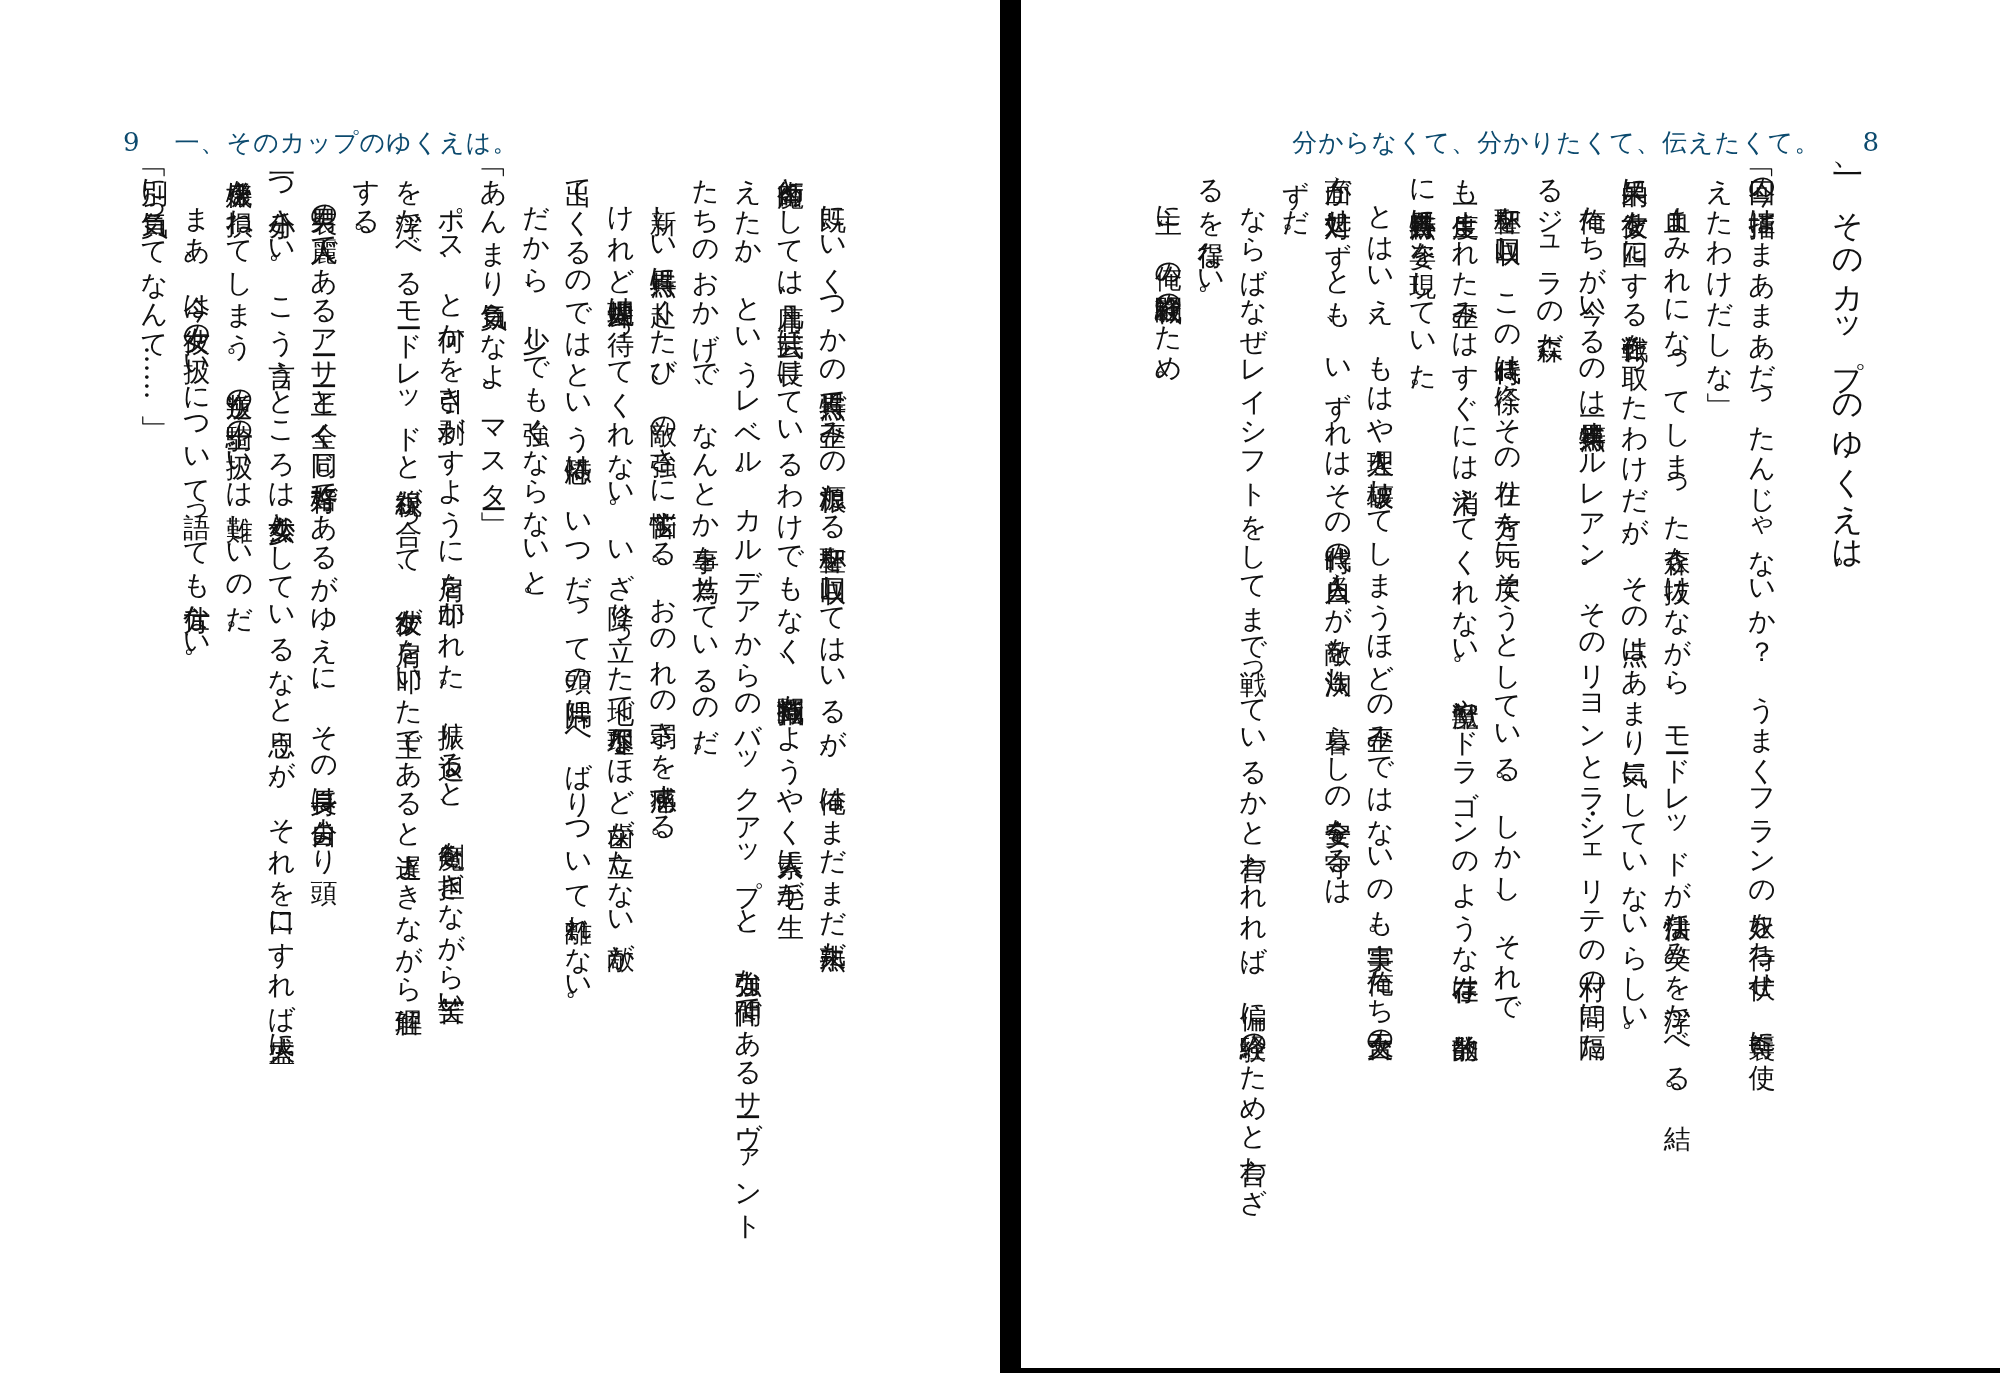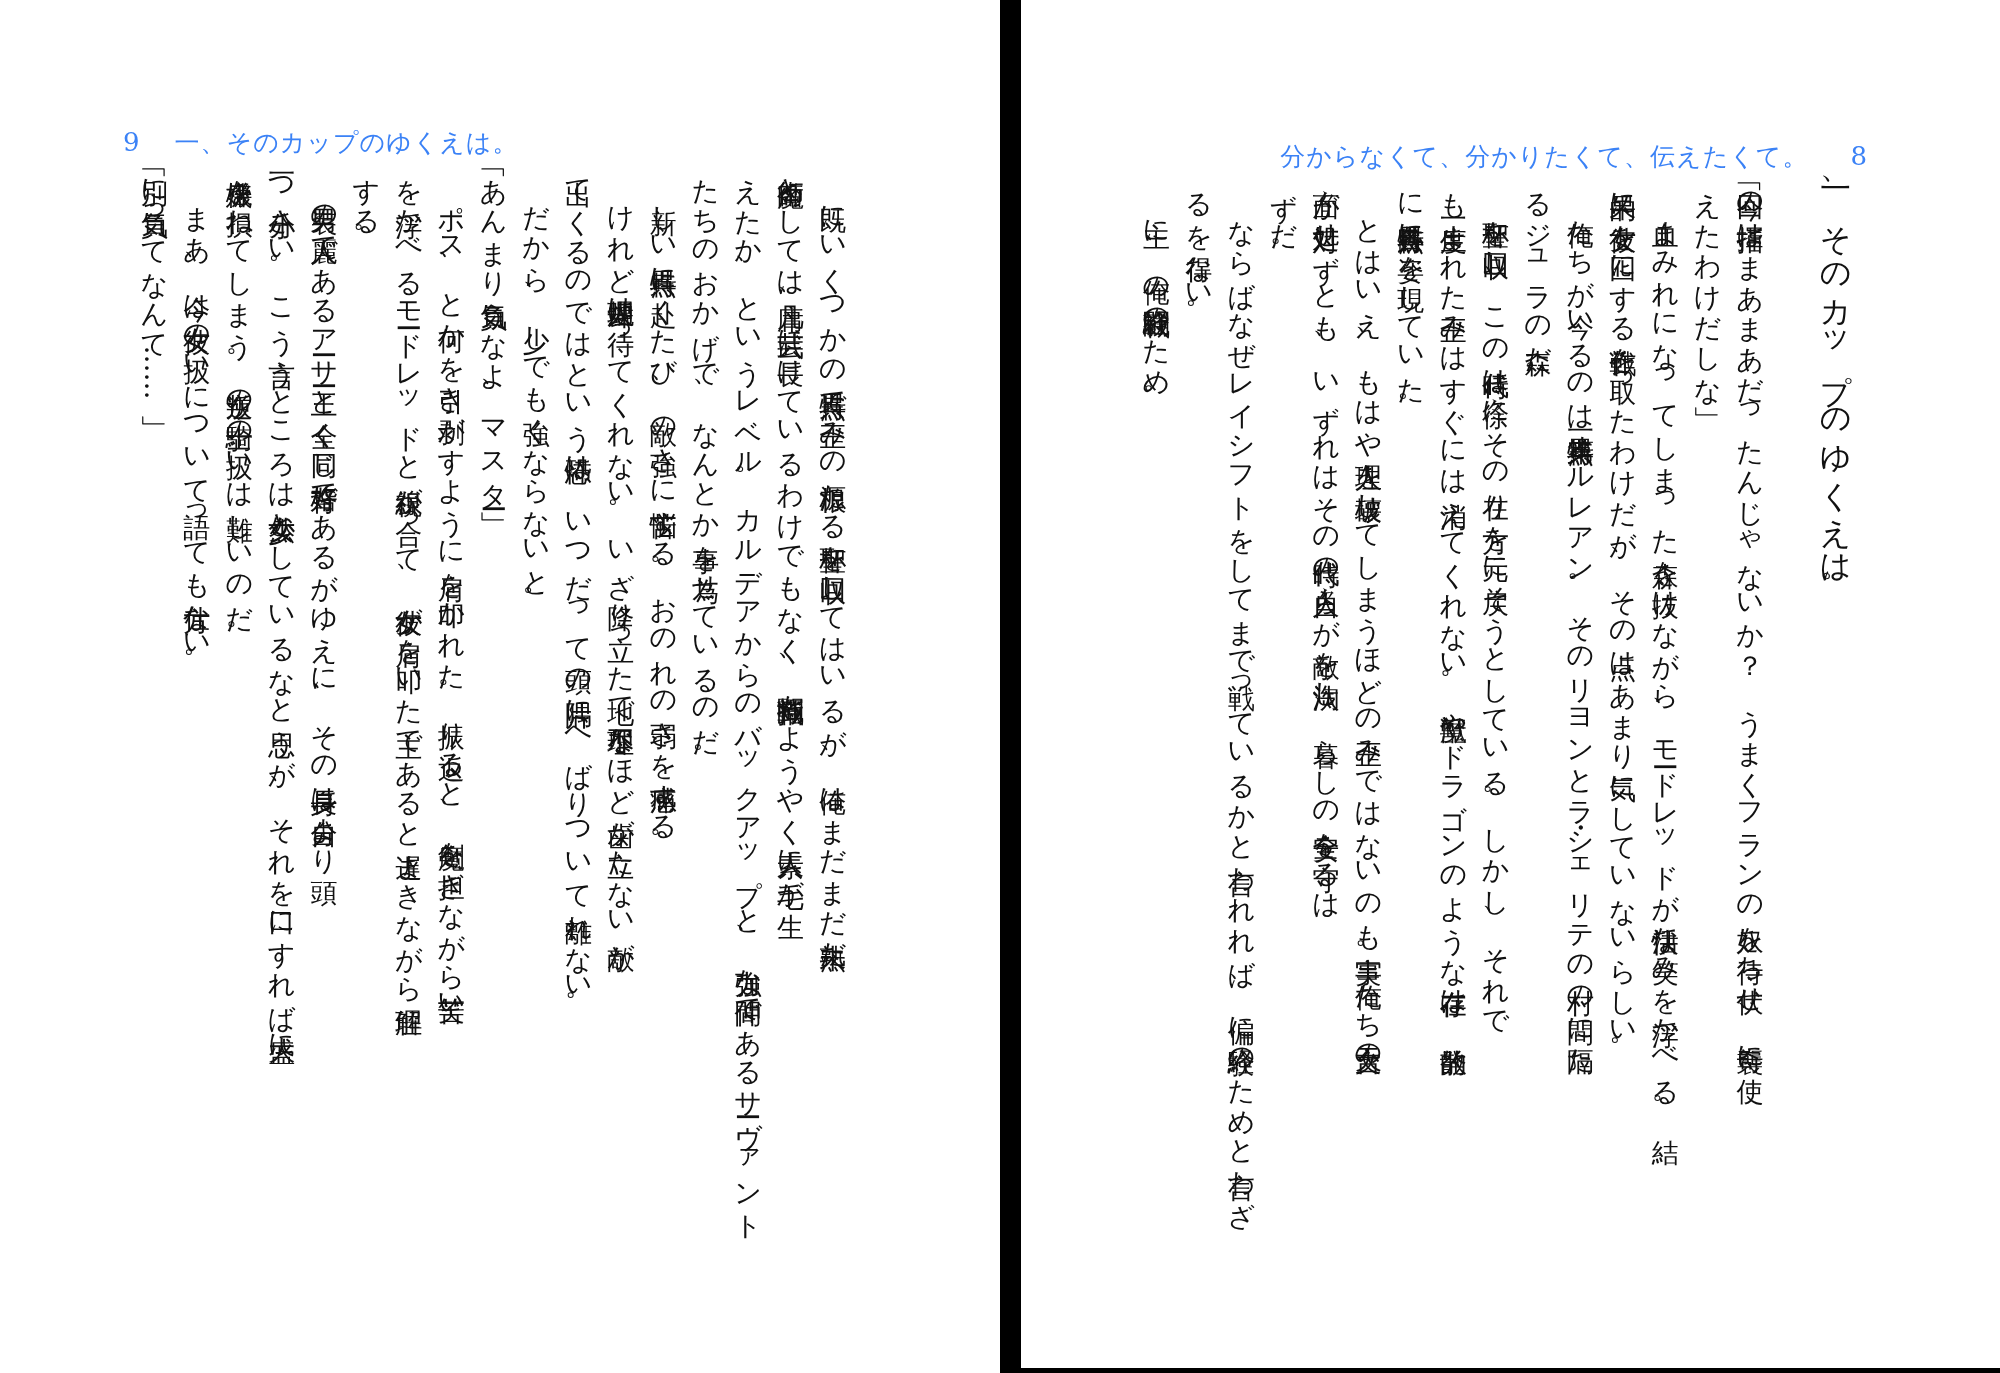--- a/index.html
+++ b/index.html
@@ -3,26 +3,26 @@
 <meta charset="utf-8">
 <style>
   html,body{margin:0;padding:0;}
   body{
     width:2000px;height:1373px;position:relative;overflow:hidden;
     background:#ffffff;color:#111;
     font-family:"DejaVu Serif","Liberation Serif",serif;
   }
   .page{position:absolute;top:0;bottom:0;background:#ffffff;}
   #page-left{left:0;width:1000px;}
-  #page-right{left:1021px;right:12px;margin-top:14px;}
+  #page-right{left:1021px;right:0;}
   .spine{position:absolute;top:0;bottom:0;left:1000px;width:21px;background:#000;}
   .edge-line{position:absolute;left:1021px;right:0;bottom:0;height:5px;background:#000;}
   .running-head{
     position:absolute;top:126px;font-size:25px;letter-spacing:1px;
-    white-space:nowrap;color:#3b82f6;
+    white-space:nowrap;color:#0c4a6e;
   }
   #head-left{left:123px;}
   #head-right{right:120px;}
   .head-num{font-size:26px;}
   #head-left .head-title{margin-left:34px;}
   #head-right .head-num{margin-left:42px;}
   .vtitle{
     position:absolute;top:158px;right:129px;height:520px;
     writing-mode:vertical-rl;text-orientation:mixed;
     font-size:31px;line-height:1.5;letter-spacing:1px;white-space:nowrap;color:#111;

